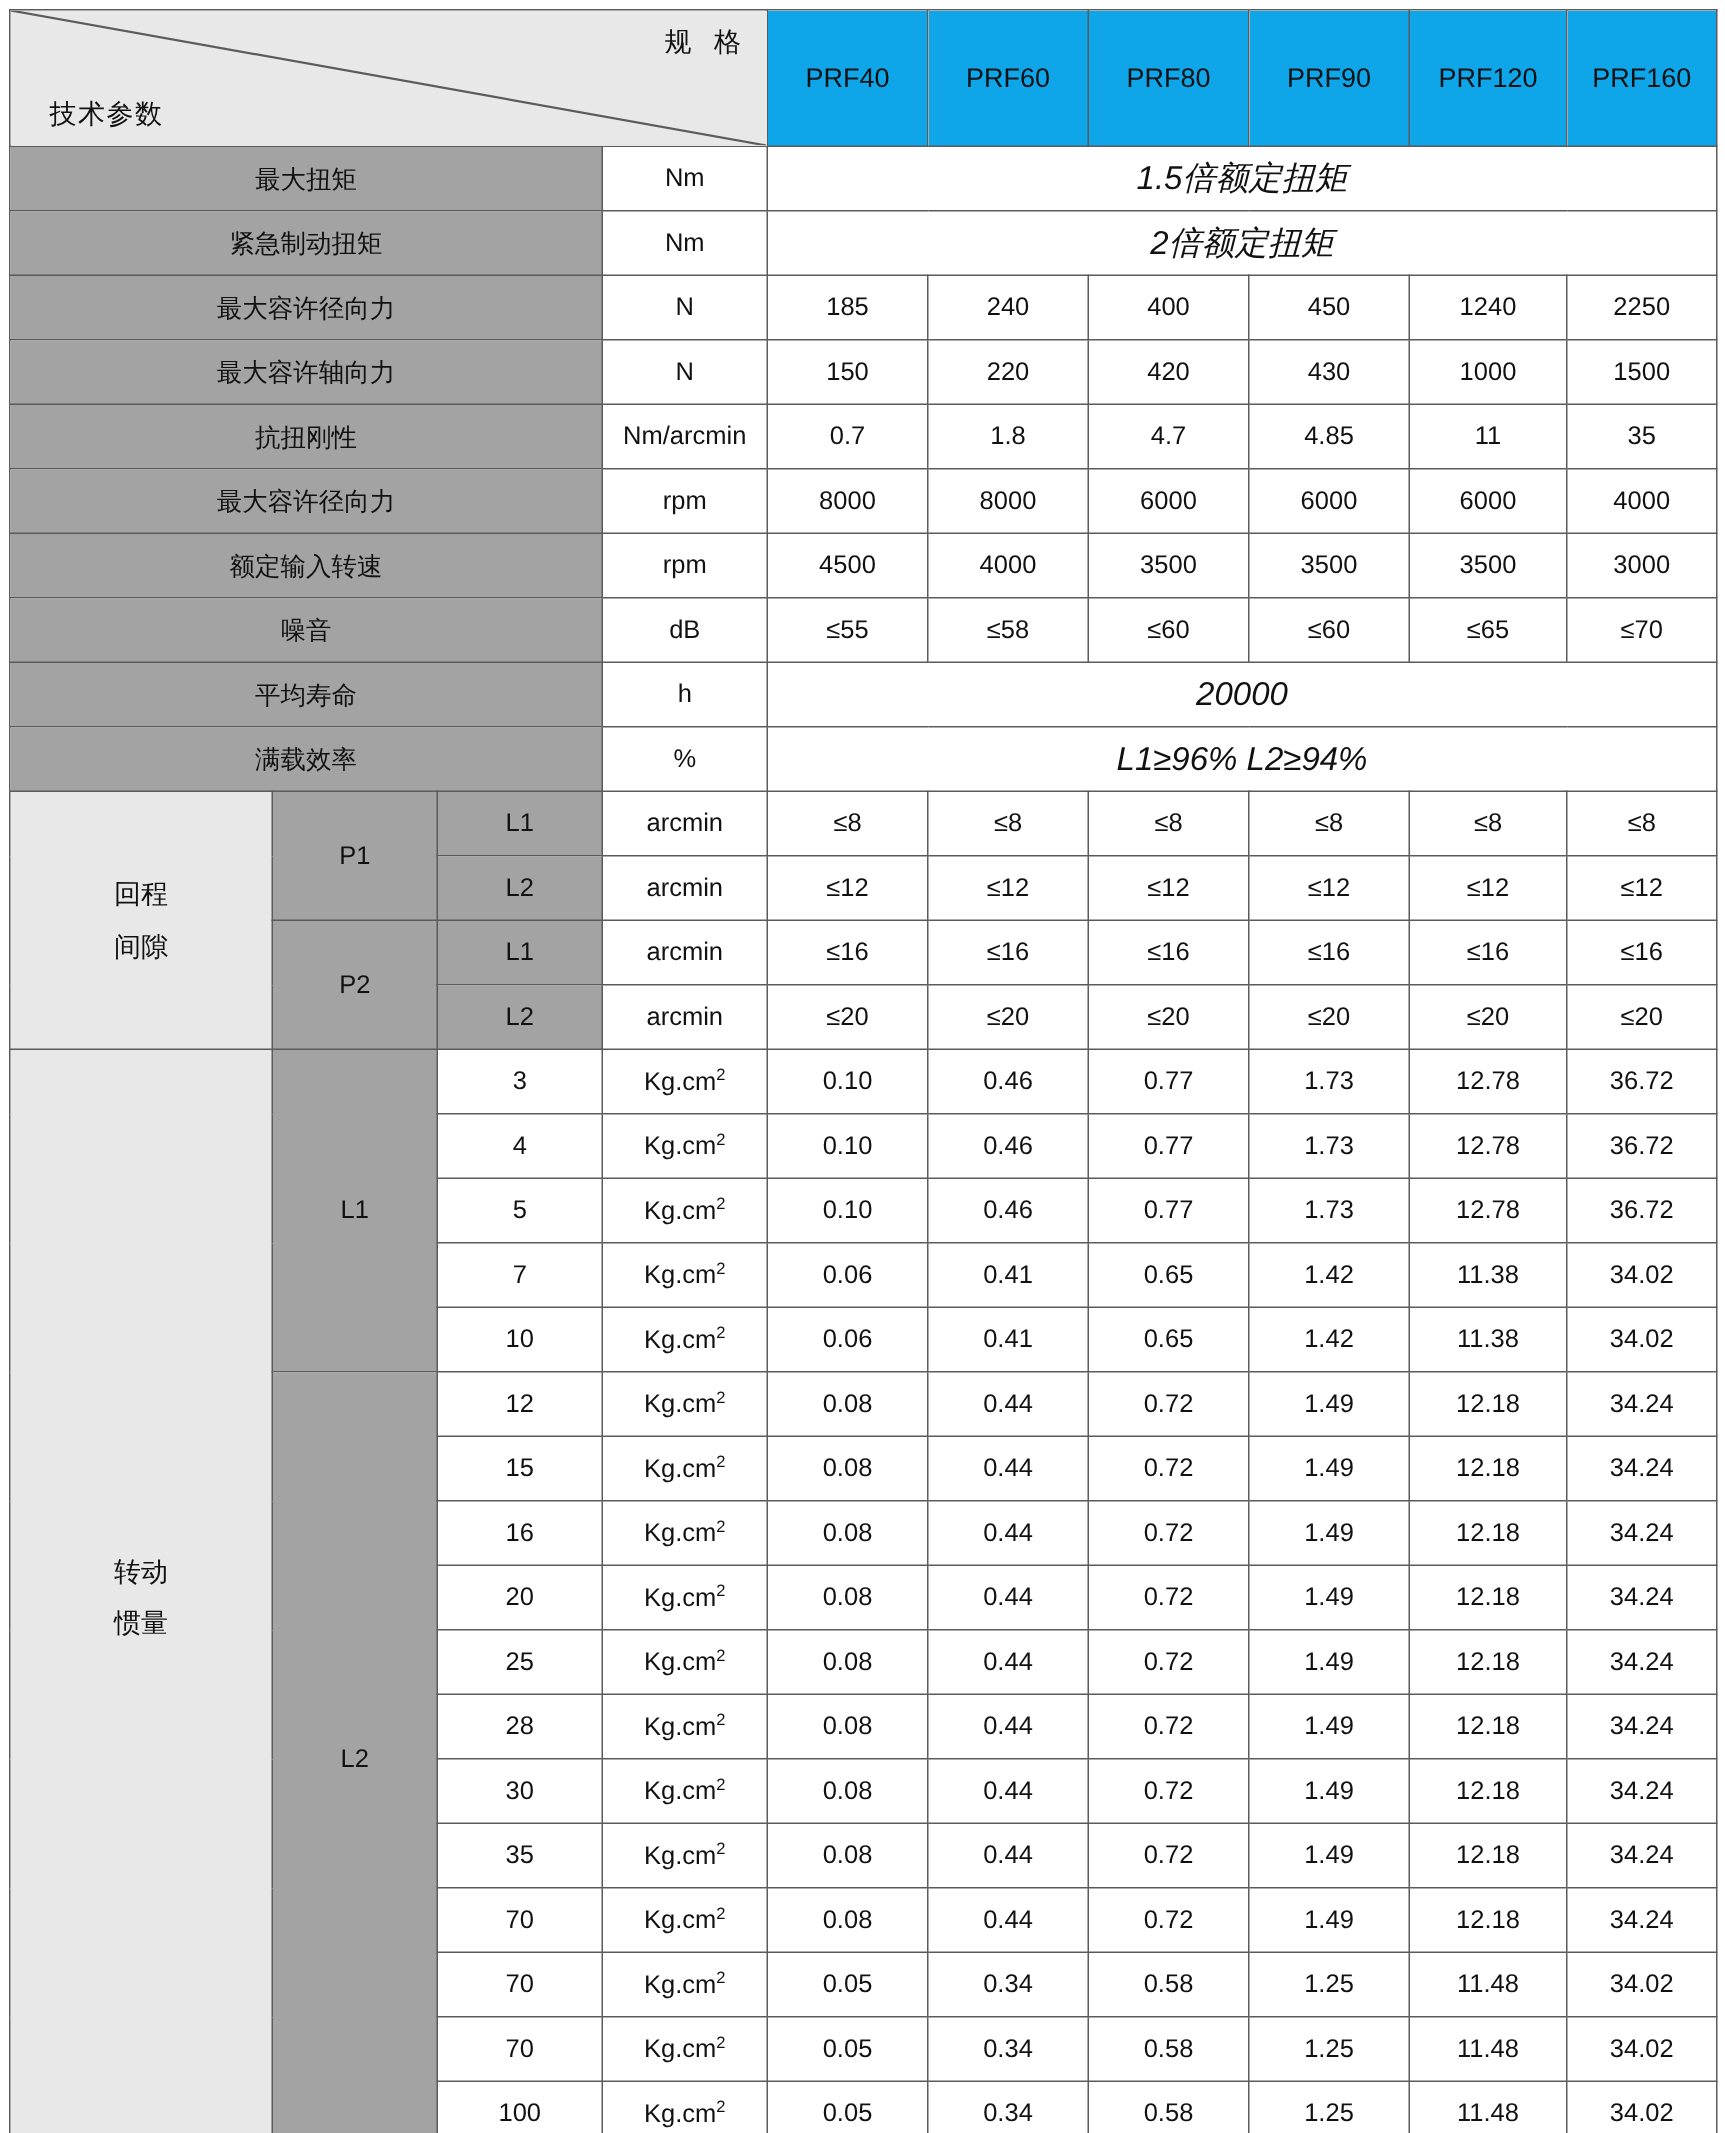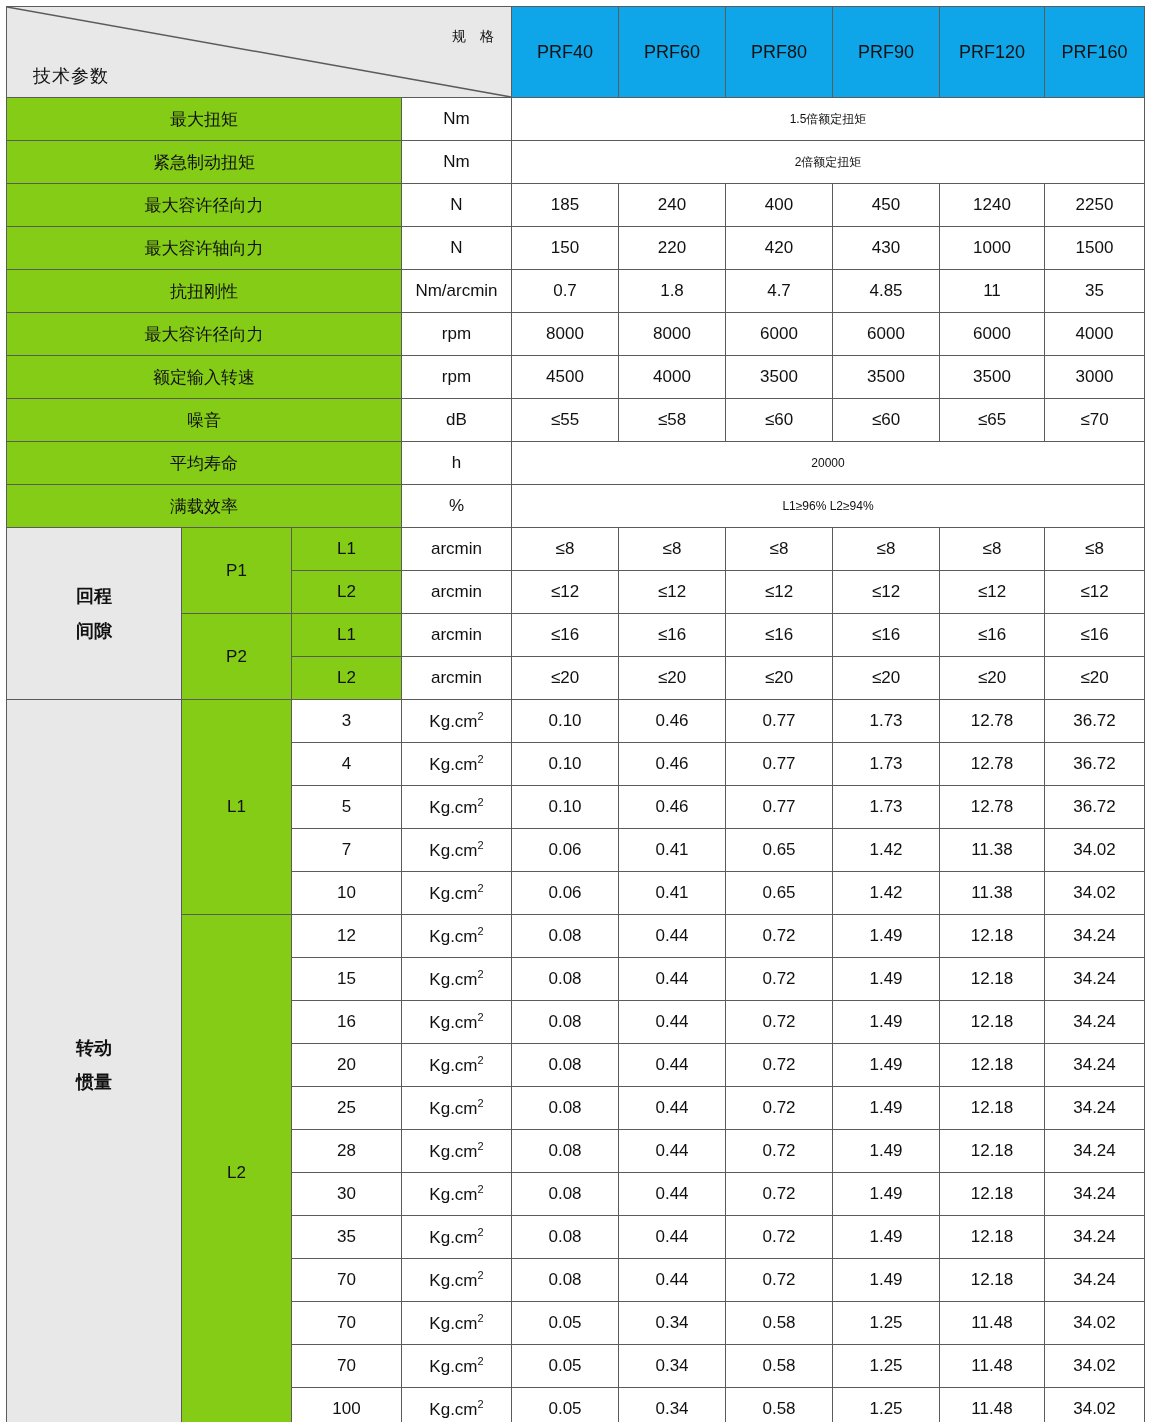--- a/index.html
+++ b/index.html
@@ -23,57 +23,56 @@
     font-size:17px;
     color:#111;
     text-align:center;
     vertical-align:middle;
     font-weight:normal;
     padding:0;
     height:42px;
     overflow:hidden;
   }
   .lbl{
-    background:#84cc16;
+    background:#a3a3a3;
   }
   .unit{
     background:#fff;
     text-align:center;
   }
   .val{background:#fff;}
   .corner{
     background:#e8e8e8;
     position:relative;
     height:90px;
     padding:0;
   }
   .corner .diag{
     position:absolute;left:0;top:0;width:100%;height:100%;
   }
   .corner .spec{
-    position:absolute;right:12px;top:21px;
-    font-size:14px;letter-spacing:5px;
+    position:absolute;right:12px;top:9px;
+    font-size:18px;letter-spacing:5px;
   }
   .corner .param{
     position:absolute;left:26px;bottom:9px;
     font-size:18px;letter-spacing:1px;margin-top:17px;
   }
   .spec-hdr{
     background:#0ea5e9;
     font-size:18px;
     height:90px;
   }
   .vert{
     background:#e8e8e8;
     font-size:18px;
     line-height:1.9;
-    font-weight:bold;
   }
   .sup{font-size:11px;vertical-align:super;}
-  .wide{font-size:12px;}
+  .wide{font-size:22px;font-style:italic;}
 </style>
 </head>
 <body>
 
 <div id="sheet">
   <table>
     <colgroup>
       <col style="width:175px">
       <col style="width:110px">
       <col style="width:110px">

